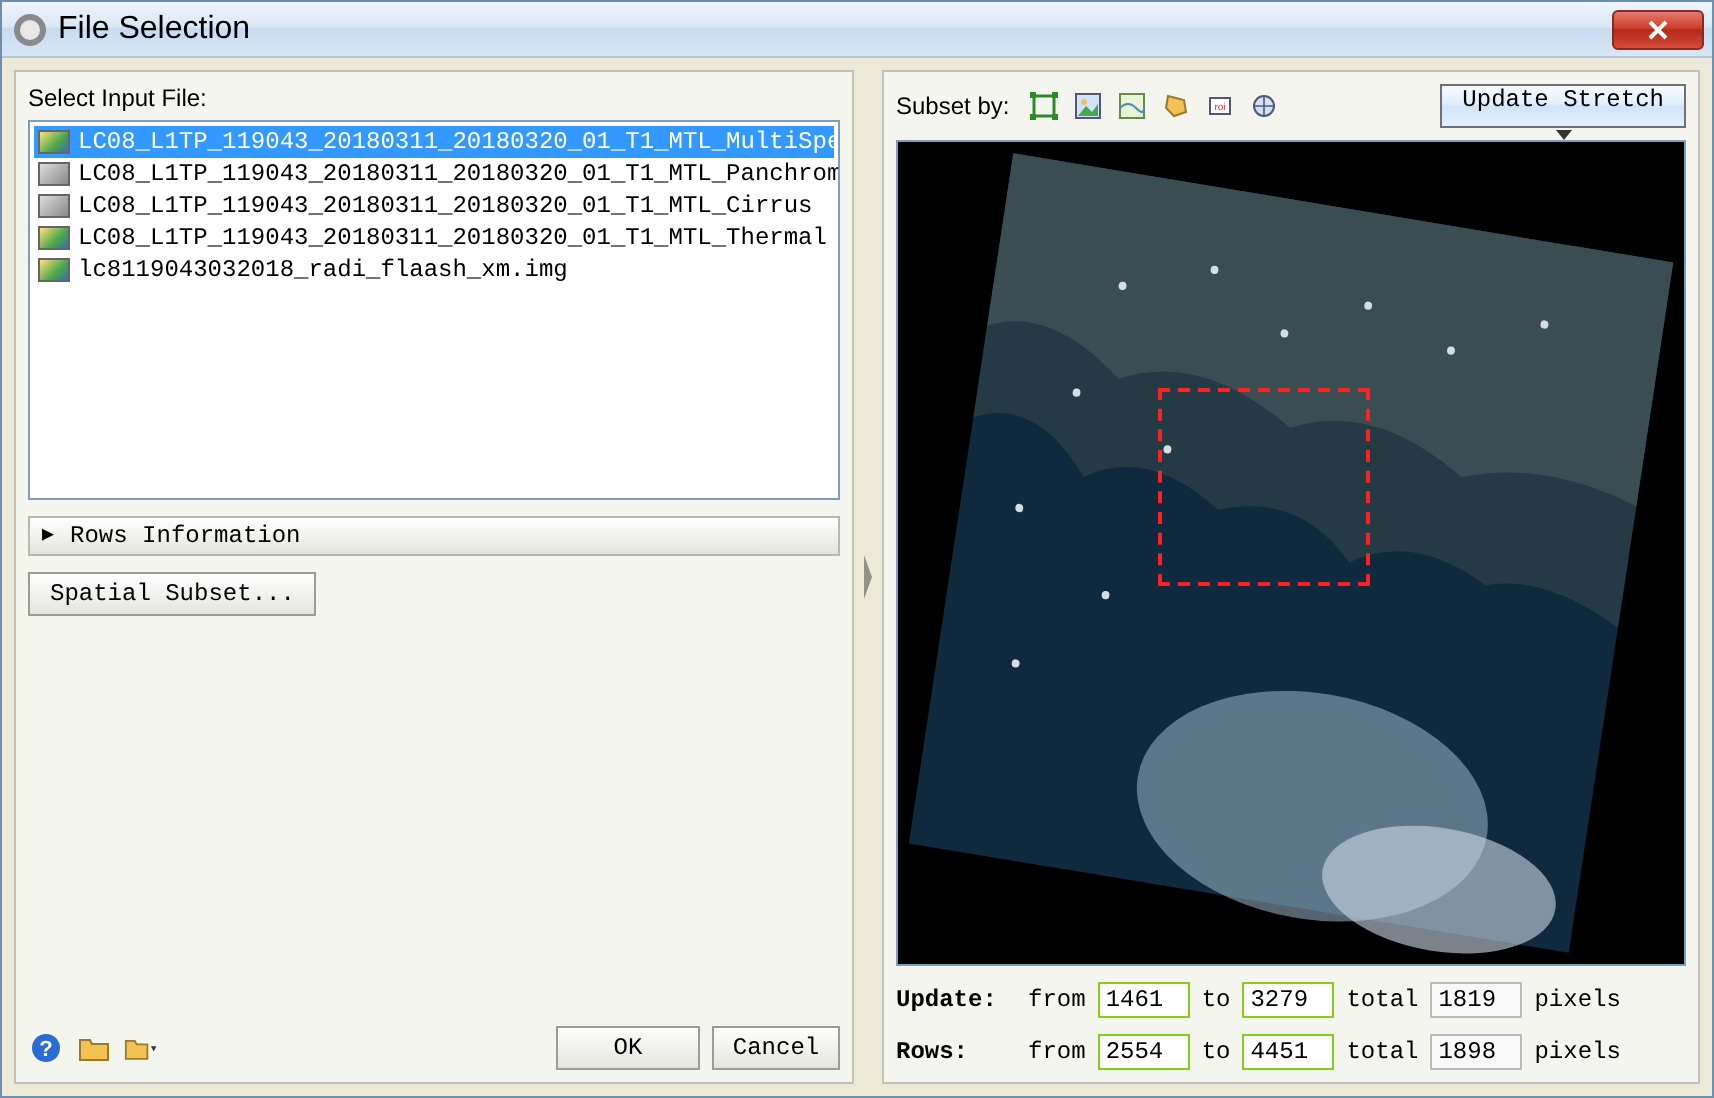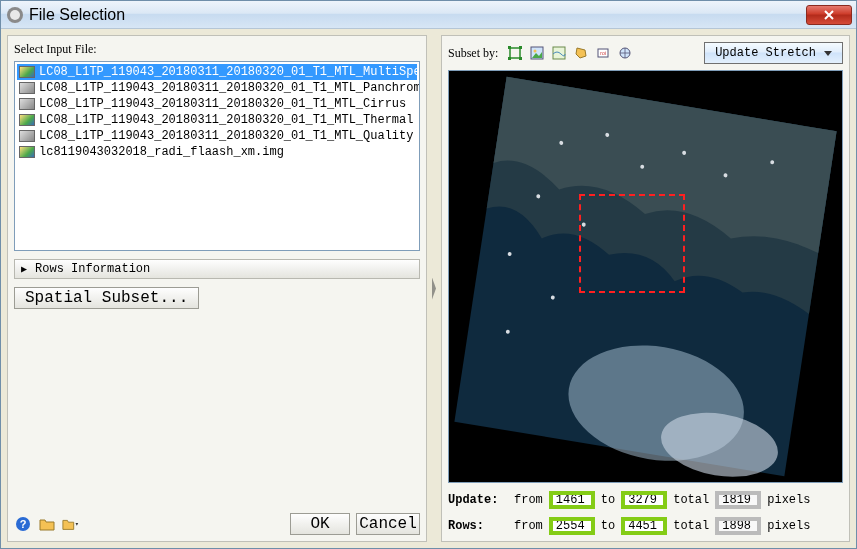--- a/index.html
+++ b/index.html
@@ -15,56 +15,56 @@
 .titlebar .close svg { width:10px; height:10px; }
 
 .content { flex:1; display:flex; padding:6px; gap:4px; }
 
 .panel-left { width: 420px; background:#f5f5f0; border:1px solid #c0c0b8; padding:6px; display:flex; flex-direction:column; }
 .panel-right { flex:1; background:#f5f5f0; border:1px solid #c0c0b8; padding:6px; display:flex; flex-direction:column; }
 
 .divider { width:6px; display:flex; align-items:center; justify-content:center; }
 .divider .grip { width:4px; height:22px; background:#555; clip-path: polygon(0 0, 100% 50%, 0 100%); opacity:.6; }
 
-.label-row { font-family: Liberation Serif, serif; font-size:12px; margin-bottom:4px; }
+.label-row { font-family: Liberation Sans, sans-serif; font-size:12px; margin-bottom:4px; }
 
 .file-list { flex: 0 0 190px; background:#fff; border:1px solid #7f9db9; overflow:auto; padding:2px; }
 .file-item { display:flex; align-items:center; gap:4px; padding:1px 2px; font-family:"Courier New", monospace; font-size:12px; white-space:nowrap; cursor:pointer; }
 .file-item.selected { background:#3399ff; color:#fff; }
 .file-icon { width:16px; height:12px; background:linear-gradient(135deg,#a8c8e8 0%,#4a6a8a 100%); border:1px solid #666; flex-shrink:0; }
 .file-icon.color { background:linear-gradient(135deg,#ffdf80 0%,#4aa84a 60%,#3a6aba 100%); }
 .file-icon.gray { background:linear-gradient(135deg,#ddd 0%,#888 100%); }
 
 .section-header { margin-top:8px; height:20px; background:linear-gradient(to bottom,#fefefe,#e4e4de); border:1px solid #b8b8b0; display:flex; align-items:center; padding:0 6px; font-family:"Courier New",monospace; font-size:12px; cursor:pointer; }
 .section-header .arrow { margin-right:8px; font-size:10px; }
 
 .subset-row { margin-top:8px; display:flex; align-items:center; gap:8px; }
-.btn { height:22px; padding:0 10px; background:linear-gradient(to bottom,#fefefe,#e4e4de); border:1px solid #9c9c94; font-family:"Courier New",monospace; font-size:16px; cursor:pointer; display:inline-flex; align-items:center; }
+.btn { height:22px; padding:0 10px; background:linear-gradient(to bottom,#fefefe,#e4e4de); border:1px solid #9c9c94; font-family:"Courier New",monospace; font-size:12px; cursor:pointer; display:inline-flex; align-items:center; }
 .subset-text { font-family:"Courier New",monospace; font-size:12px; }
 
 .bottom-icons { margin-top:auto; display:flex; align-items:center; gap:6px; }
 .icon-btn { width:18px; height:18px; cursor:pointer; display:inline-flex; align-items:center; justify-content:center; }
 
 .bottom-buttons { display:flex; gap:6px; margin-left:auto; }
 
 .right-top { display:flex; align-items:center; gap:4px; margin-bottom:6px; }
 .right-top .tool-icons { display:flex; gap:4px; margin-left:4px; }
 .tool-icon { width:18px; height:18px; cursor:pointer; display:inline-flex; align-items:center; justify-content:center; border:1px solid transparent; }
 
-.update-btn { margin-left:auto; height:22px; padding:0 10px; border:1px solid #707070; background:linear-gradient(to bottom,#f5fbff,#e1eefc 45%,#cfe3fa 50%,#e3f0fd); font-family:"Courier New",monospace; font-size:12px; cursor:pointer; display:flex; align-items:center; gap:8px; }
+.update-btn { margin-left:auto; height:22px; padding:0 10px; border:1px solid #707070; background:linear-gradient(to bottom,#f5fbff,#e1eefc 45%,#cfe3fa 50%,#e3f0fd); font-family:"Courier New",monospace; font-size:12px; cursor:pointer; display:flex; align-items:center; gap:8px;flex-direction:column; }
 .update-btn .caret { width:0; height:0; border-left:4px solid transparent; border-right:4px solid transparent; border-top:5px solid #333; }
 
 .preview { flex:1; background:#000; border:1px solid #7f9db9; position:relative; overflow:hidden; }
 .sat-img { position:absolute; inset:0; }
 .sat-img svg { width:100%; height:100%; }
 .roi-box { position:absolute; border:2px dashed #ff2020; }
 
 .dims-row { display:flex; align-items:center; gap:6px; font-family:"Courier New",monospace; font-size:12px; margin-top:8px; }
 .dims-row .lbl { width:60px; font-weight:bold; }
-.dims-row input { width:46px; height:18px; border:4px solid #84cc16; font-family:"Courier New",monospace; font-size:12px; padding:0 3px; }
+.dims-row input { width:46px; height:18px; border:1px solid #84cc16; font-family:"Courier New",monospace; font-size:12px; padding:0 3px; }
 .dims-row .ro { border-color:#bbb; background:#f8f8f8; }
 
 </style>
 </head>
 <body>
 
 <div class="window">
   <div class="titlebar">
     <div class="app-icon"></div>
     <div class="title">File Selection</div>
@@ -88,24 +88,20 @@
             <span class="file-icon gray"></span>
             <span>LC08_L1TP_119043_20180311_20180320_01_T1_MTL_Panchromatic</span>
           </div>
           <div class="file-item">
             <span class="file-icon gray"></span>
             <span>LC08_L1TP_119043_20180311_20180320_01_T1_MTL_Cirrus</span>
           </div>
           <div class="file-item">
             <span class="file-icon color"></span>
             <span>LC08_L1TP_119043_20180311_20180320_01_T1_MTL_Thermal</span>
-          </div>
-          <div class="file-item">
-            <span class="file-icon gray"></span>
-            <span>LC08_L1TP_119043_20180311_20180320_01_T1_MTL_Quality</span>
           </div>
           <div class="file-item">
             <span class="file-icon color"></span>
             <span>lc8119043032018_radi_flaash_xm.img</span>
           </div>
         </div>
 
       <div class="section-header">
         <span class="arrow">▶</span>
         <span>Rows Information</span>
@@ -128,21 +124,21 @@
               <path d="M1 3h5l1 2h8v8H1z" fill="#f4c154" stroke="#9a7a2a"></path>
             </svg>
         </span>
         <span class="icon-btn">
           <svg width="20" height="14" viewBox="0 0 20 14">
               <path d="M1 3h5l1 2h6v8H1z" fill="#f4c154" stroke="#9a7a2a"></path>
               <path d="M15 6l3 0 -1.5 3z" fill="#333"></path>
             </svg>
         </span>
         <div class="bottom-buttons">
-          <button class="btn" style="width:60px;justify-content:center">OK</button>
+          <button class="btn" style="width:72px;justify-content:center">OK</button>
           <button class="btn" style="width:64px;justify-content:center">Cancel</button>
         </div>
       </div>
     </div>
 
     <div class="divider">
         <div class="grip"></div>
       </div>
 
     <div class="panel-right">

